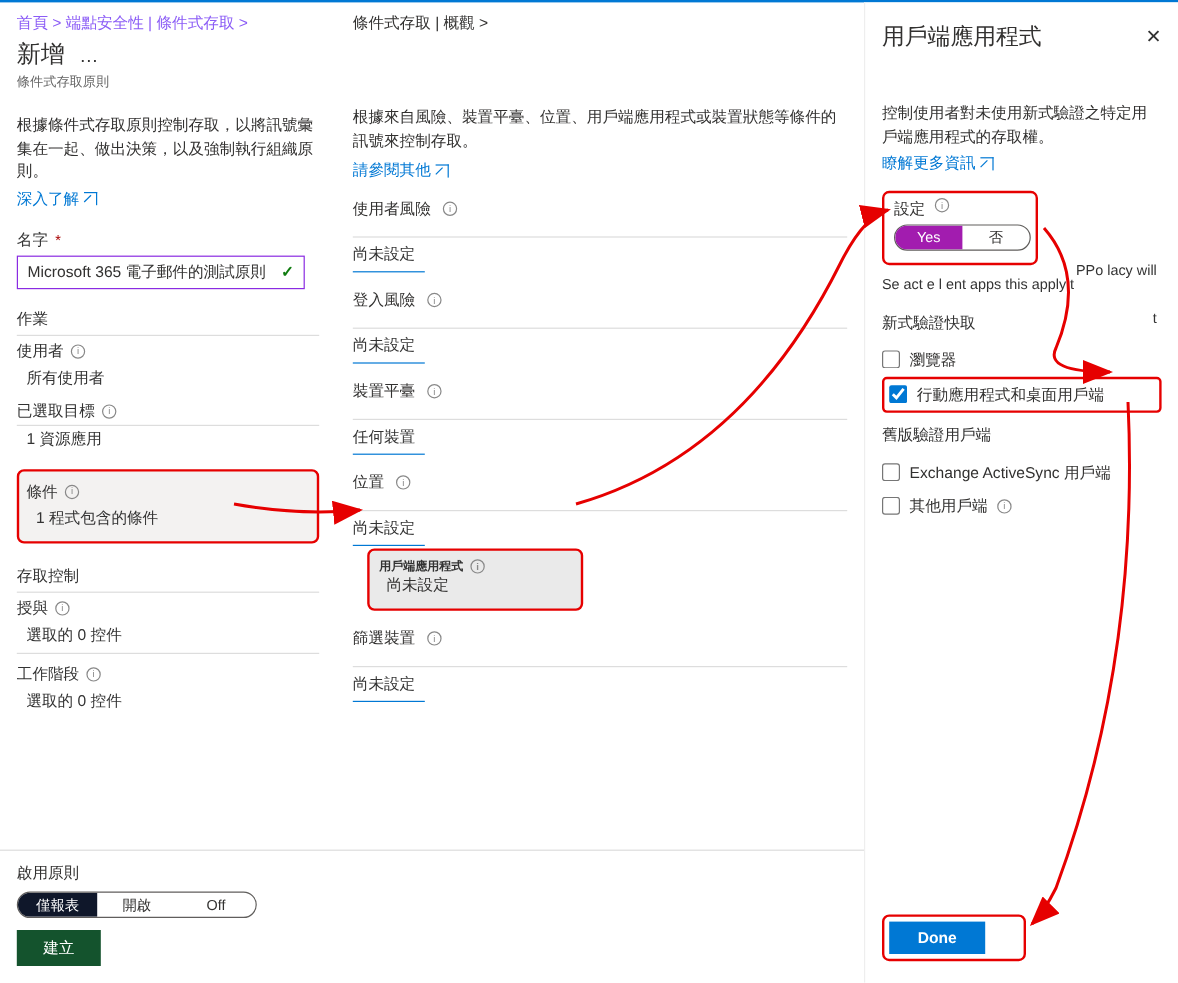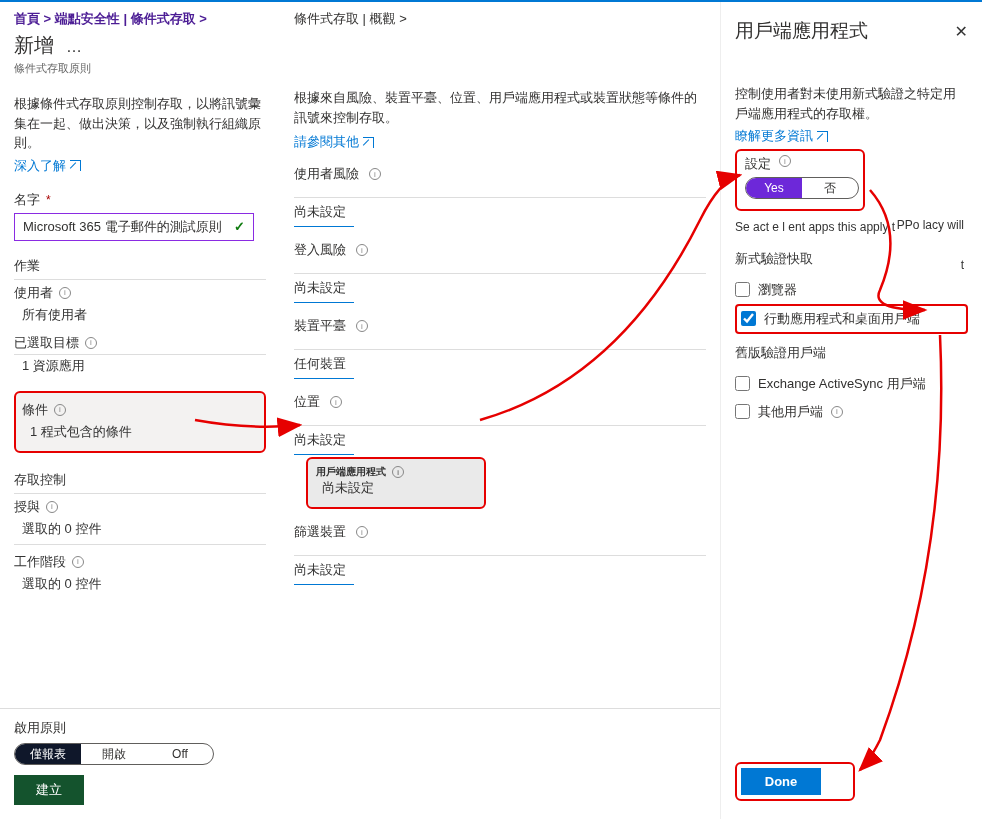--- a/index.html
+++ b/index.html
@@ -3,21 +3,21 @@
 <meta charset="utf-8">
 <style>
 * { box-sizing: border-box; margin: 0; padding: 0; font-family: "Segoe UI", "Microsoft JhengHei", sans-serif; }
 body { background: #fff; color: #323130; font-size: 13px; width: 982px; height: 819px; overflow: hidden; position: relative; }
 .top-bar { height: 2px; background: #0078d4; width: 100%; }
 .panel { position: absolute; top: 2px; height: 817px; }
 .panel-left { left: 0; width: 280px; padding: 8px 14px; }
 .panel-mid { left: 280px; width: 440px; padding: 8px 14px; }
 .panel-right { right: 0; width: 262px; padding: 16px 14px; border-left: 1px solid #eee; background: #fff; }
 
-.breadcrumb { font-size: 13px; color: #4c1d95; margin-bottom: 4px; font-weight: bold; }
+.breadcrumb { font-size: 13px; color: #8b5cf6; margin-bottom: 4px; }
 .page-title-row { display: flex; align-items: baseline; gap: 12px; }
 .page-title { font-size: 20px; font-weight: 400; }
 .page-sub { font-size: 11px; color: #666; margin-top: 2px; margin-bottom: 18px; }
 .page-sub-dots { font-size: 16px; color: #333; }
 
 .desc { font-size: 13px; line-height: 1.5; margin-bottom: 4px; }
 .learn-link { color: #0078d4; font-size: 13px; display: inline-flex; align-items: center; gap: 4px; }
 .ext-icon { width: 11px; height: 11px; display: inline-block; border: 1px solid #0078d4; border-left: none; border-bottom: none; position: relative; }
 .ext-icon::after { content: ""; position: absolute; width: 8px; height: 1px; background: #0078d4; transform: rotate(-45deg); top: 4px; left: -1px; }
 
@@ -42,21 +42,21 @@
 .btn-primary { background: #14532d; color: #fff; border: none; padding: 6px 22px; font-size: 13px; cursor: pointer; }
 
 .right-title-row { display: flex; justify-content: space-between; align-items: center; margin-bottom: 40px; }
 .right-title { font-size: 19px; font-weight: 400; }
 .close-x { font-size: 16px; cursor: pointer; color: #333; }
 
 .cfg-box { border: 2px solid #e60000; border-radius: 6px; padding: 4px 8px 10px 8px; width: 130px; margin-bottom: 8px; }
 .cfg-label { font-size: 13px; display: flex; align-items: flex-start; gap: 8px; margin-bottom: 4px; }
 .yes-no { width: 114px; height: 22px; border: 1px solid #605e5c; border-radius: 11px; display: flex; overflow: hidden; font-size: 12px; }
 .yes-no .seg { flex: 1; display: flex; align-items: center; justify-content: center; cursor: pointer; }
-.yes-no .seg.active { background: #6d28d9; color: #fff; }
+.yes-no .seg.active { background: #a21caf; color: #fff; }
 
 .small-note { font-size: 12px; color: #333; margin-bottom: 14px; line-height: 1.4; }
 .note-extra { position: absolute; right: 18px; font-size: 12px; }
 
 .cb-group-head { font-size: 13px; color: #333; margin: 10px 0 8px 0; }
 .cb-row { display: flex; align-items: center; gap: 8px; padding: 5px 0; font-size: 13px; cursor: pointer; }
 .cb-row input[type=checkbox] { width: 15px; height: 15px; cursor: pointer; }
 .cb-highlight { border: 2px solid #e60000; border-radius: 4px; padding: 2px 4px; }
 
 .done-highlight { border: 2px solid #e60000; border-radius: 6px; padding: 4px; width: 120px; position: absolute; bottom: 18px; left: 14px; }
@@ -188,21 +188,21 @@
   </div>
 </div>
 
 <div class="panel panel-right">
   <div class="right-title-row">
     <div class="right-title">用戶端應用程式</div>
     <div class="close-x">✕</div>
   </div>
 
   <div class="desc" style="font-size:13px;">控制使用者對未使用新式驗證之特定用戶端應用程式的存取權。</div>
-  <a class="learn-link" style="margin-bottom:4px;display:inline-flex;">
+  <a class="learn-link" style="margin-bottom:14px;display:inline-flex;">
       <span>瞭解更多資訊</span> 
       <span class="ext-icon"></span>
     </a>
 
   <div class="cfg-box">
     <div class="cfg-label">
         <span>設定</span>
         <span class="info-icon">i</span>
       </div>
     <div class="yes-no">

